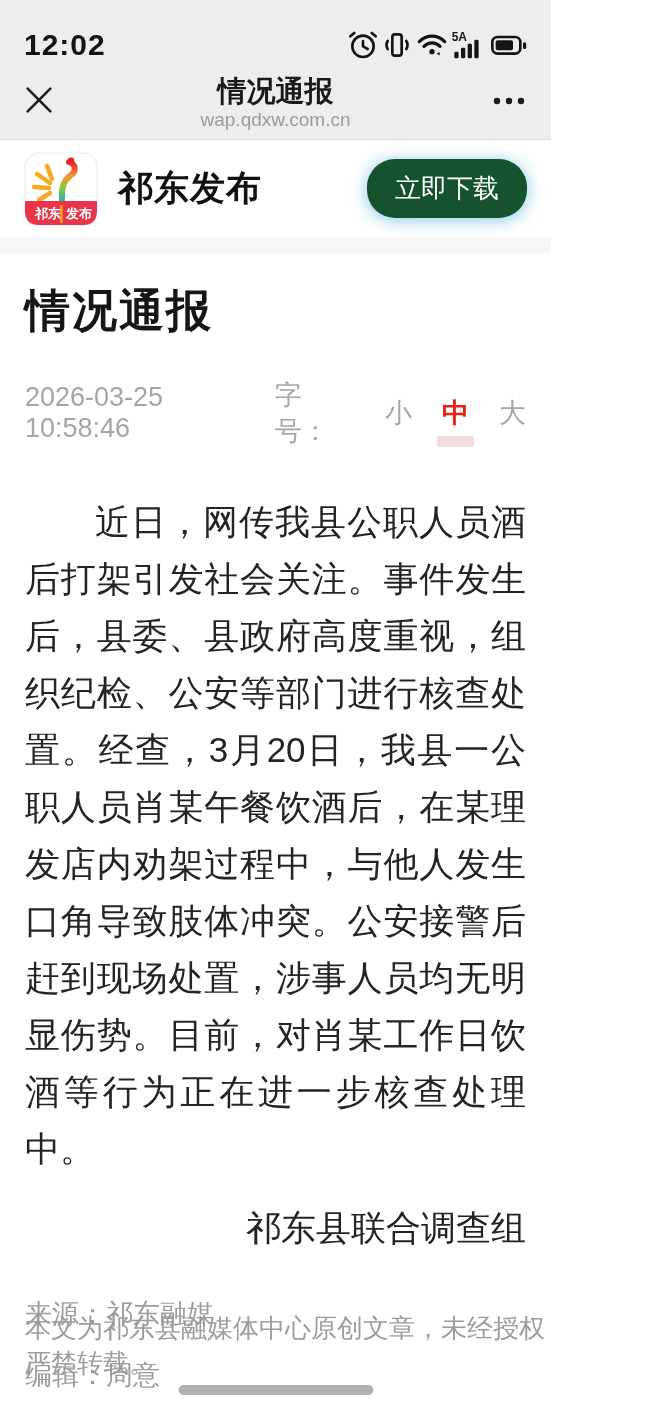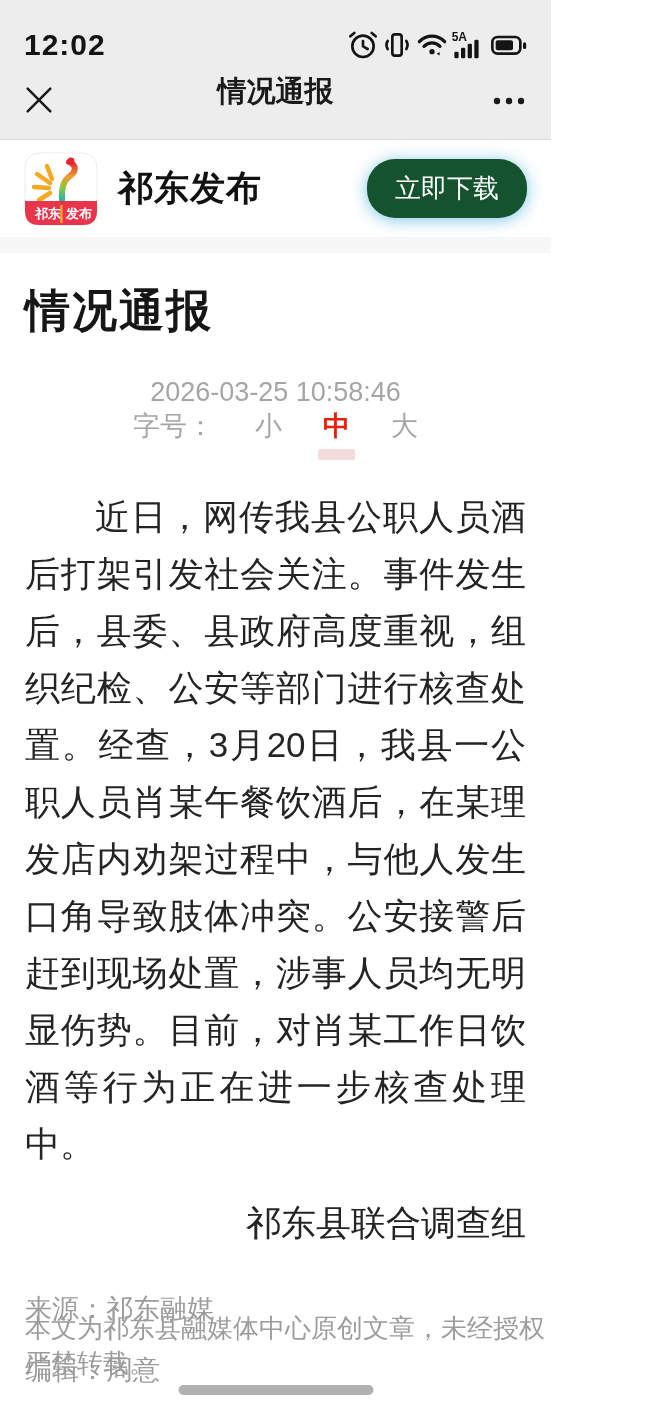--- a/index.html
+++ b/index.html
@@ -50,23 +50,23 @@
   .section-gap { height: 16px; background: #f7f7f8; }
 
   
   .article { padding: 0 25px; }
   .article-title {
     margin-top: 32px; font-size: 45px; font-weight: 800;
     color: #161616; letter-spacing: 2px; line-height: 1.15;
   }
   .meta-row {
     margin-top: 40px; display: flex; justify-content: space-between; align-items: center;
-    font-size: 27px; color: #a5a5a5; flex-direction: column;
-  }
-  .fontsize-ctrl { display: flex; align-items: center; gap: 11px; }
+    font-size: 27px; color: #a5a5a5;
+  }
+  .fontsize-ctrl { display: flex; align-items: center; }
   .fontsize-label { color: #a5a5a5; }
   .size-option { margin-left: 30px; color: #a5a5a5; cursor: pointer; position: relative; }
   .size-option.selected { color: #e8220f; font-weight: 700; }
   .size-option.selected::after {
     content: ""; position: absolute; left: -5px; right: -5px; bottom: -16px;
     height: 11px; background: #f5dcdc; border-radius: 2px;
   }
   .article-body {
     margin-top: 44px; font-size: 35px; color: #242424;
     line-height: 57px; text-align: justify; text-indent: 2em;
@@ -137,20 +137,21 @@
     <span class="close-btn">
       <svg width="34" height="34" viewBox="0 0 24 24">
         <g stroke="#1a1a1a" stroke-width="1.8" stroke-linecap="round">
           <path d="M4 4 L20 20"></path>
             <path d="M20 4 L4 20"></path>
         </g>
       </svg>
     </span>
     <span class="header-center">
       <div class="header-title">情况通报</div>
+      <div class="header-url">wap.qdxw.com.cn</div>
     </span>
     <span class="menu-btn">
       <svg width="40" height="24" viewBox="0 0 40 24">
         <circle cx="8" cy="12" r="3.2" fill="#1a1a1a"></circle>
         <circle cx="20" cy="12" r="3.2" fill="#1a1a1a"></circle>
         <circle cx="32" cy="12" r="3.2" fill="#1a1a1a"></circle>
       </svg>
     </span>
   </div>
 

